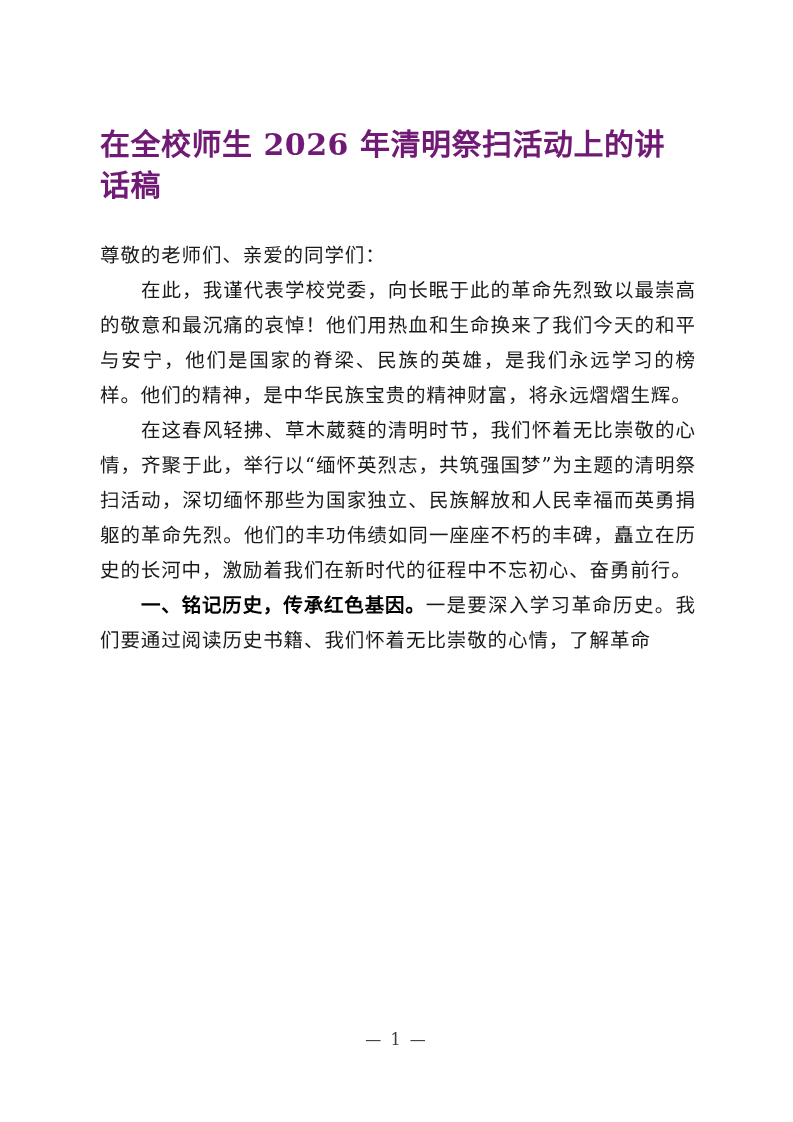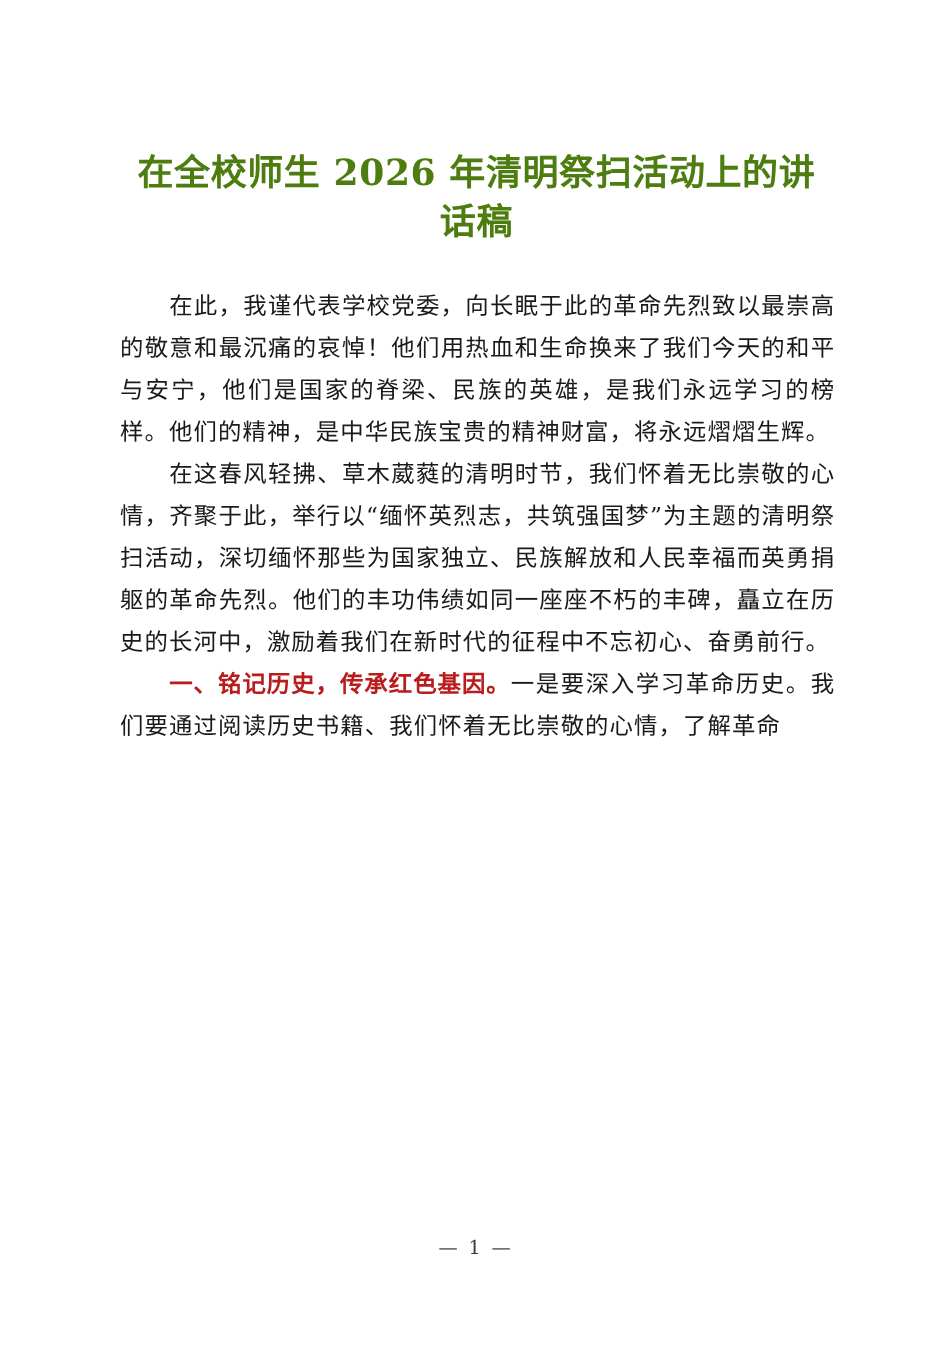--- a/index.html
+++ b/index.html
@@ -23,27 +23,27 @@
     inset: 0;
     background: #ffffff;
   }
 
   
   .doc-title {
     position: absolute;
     left: 100px;
     top: 104px;
     width: 594px;
-    text-align: center;
+    text-align: left;
     font-family: "DejaVu Serif", "Liberation Serif", serif;
     font-weight: 700;
     font-size: 30px;
     line-height: 41px;
     letter-spacing: 0.5px;
-    color: #4d7c0f;
+    color: #701a75;
   }
 
   
   .body-block {
     position: absolute;
     left: 100px;
     top: 238px;
     width: 596px;
   }
 
@@ -60,21 +60,21 @@
   }
 
   .para.indent {
     text-indent: 41px;
   }
 
   .para .lead {
     font-family: "DejaVu Sans", "Liberation Sans", sans-serif;
     font-weight: 700;
     letter-spacing: 0.4px;
-    color: #b91c1c;
+    color: #000000;
   }
 
   
   .page-footer {
     position: absolute;
     left: 0;
     right: 0;
     top: 1030px;
     text-align: center;
     font-family: "DejaVu Serif", "Liberation Serif", serif;
@@ -85,20 +85,21 @@
 </style>
 </head>
 <body>
 
 <div class="page">
 
   <h1 class="doc-title">在全校师生 2026 年清明祭扫活动上的讲话稿</h1>
 
   <div class="body-block">
 
+    <p class="para">尊敬的老师们、亲爱的同学们：</p>
 
 
     <p class="para indent">在此，我谨代表学校党委，向长眠于此的革命先烈致以最崇高的敬意和最沉痛的哀悼！他们用热血和生命换来了我们今天的和平与安宁，他们是国家的脊梁、民族的英雄，是我们永远学习的榜样。他们的精神，是中华民族宝贵的精神财富，将永远熠熠生辉。</p>
 
     <p class="para indent">在这春风轻拂、草木葳蕤的清明时节，我们怀着无比崇敬的心情，齐聚于此，举行以“缅怀英烈志，共筑强国梦”为主题的清明祭扫活动，深切缅怀那些为国家独立、民族解放和人民幸福而英勇捐躯的革命先烈。他们的丰功伟绩如同一座座不朽的丰碑，矗立在历史的长河中，激励着我们在新时代的征程中不忘初心、奋勇前行。</p>
 
 
 
     <p class="para indent"><span class="lead">一、铭记历史，传承红色基因。</span><span>一是要深入学习革命历史。我们要通过阅读历史书籍、我们怀着无比崇敬的心情，了解革命</span></p>
 

